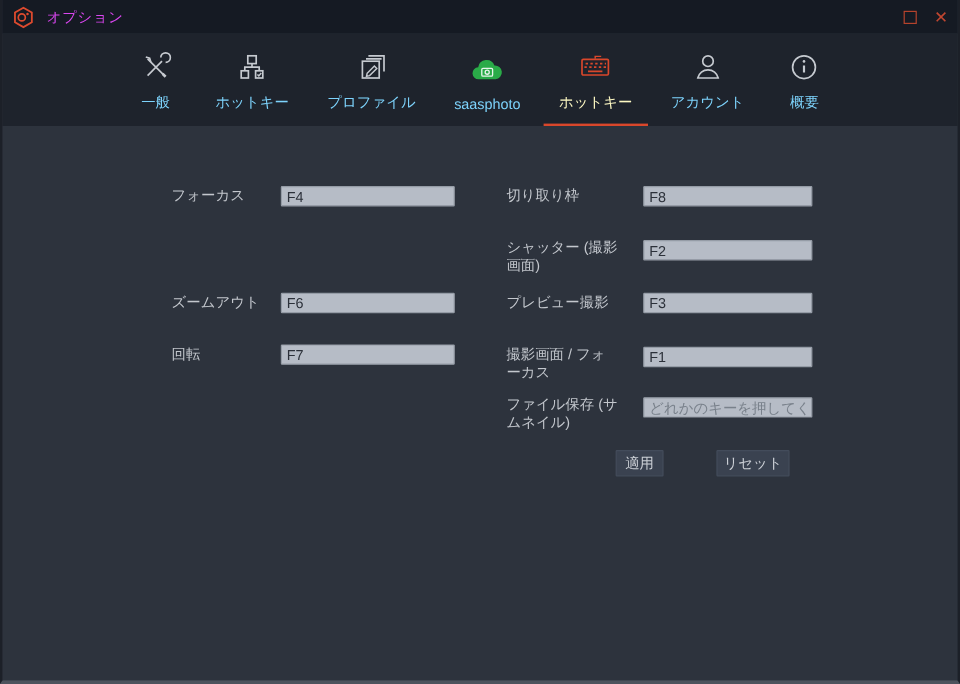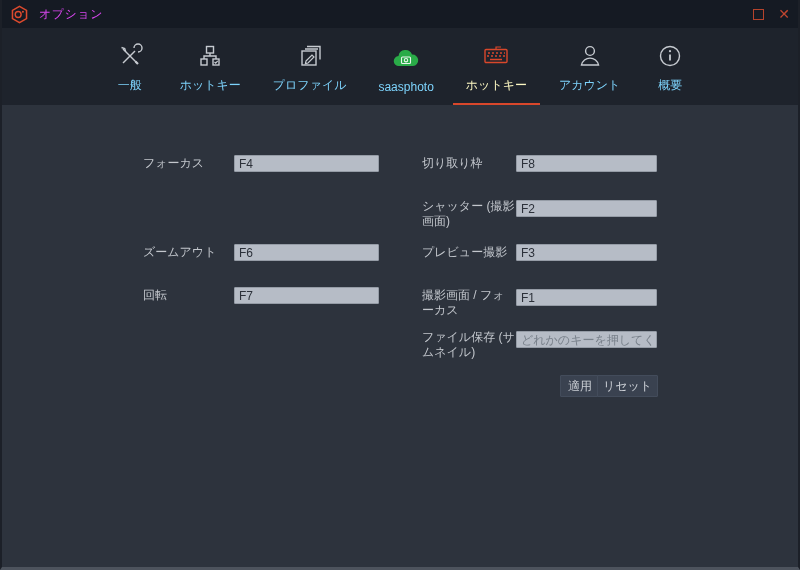--- a/index.html
+++ b/index.html
@@ -62,21 +62,21 @@
   .col-right .flabel { width:94px; }
   .hk-input {
     height:17px; background:#b6bcc6;
     border:1px solid #959ca6; border-radius:1px;
     font-size:12px; color:#2c313a; padding:0 4px;
     font-family:"Liberation Sans","DejaVu Sans",sans-serif;
     outline:none;
   }
   .hk-input::placeholder { color:#79818b; opacity:1; }
   .col-left  .hk-input { width:145px; }
-  .col-right .hk-input { width:141px; }
+  .col-right .hk-input { width:141px;margin-left:20px; }
   .btn {
     position:absolute; height:22px;
     background:#3a4250; border:1px solid #434c5b; border-radius:1px;
     color:#ccd0d6; font-size:12px; text-align:center; line-height:20px;
     cursor:default;
   }
 </style>
 </head>
 <body>
 
@@ -211,17 +211,17 @@
     </div>
     <div class="row col-right" style="left:420px; top:182px;">
       <span class="flabel">撮影画面 / フォーカス</span>
       <input class="hk-input" style="margin-top: 2px;" value="F1">
     </div>
     <div class="row col-right" style="left:420px; top:224px;">
       <span class="flabel">ファイル保存 (サムネイル)</span>
       <input class="hk-input" style="margin-top: 2px;" placeholder="どれかのキーを押してください">
     </div>
 
-    <button class="btn" style="left:558px; top:270px; width:40px;">適用</button>
+    <button class="btn" style="left:511px; top:270px; width:40px;">適用</button>
     <button class="btn" style="left:595px; top:270px; width:61px;">リセット</button>
   </div>
 
 </div>
 
 </body></html>

